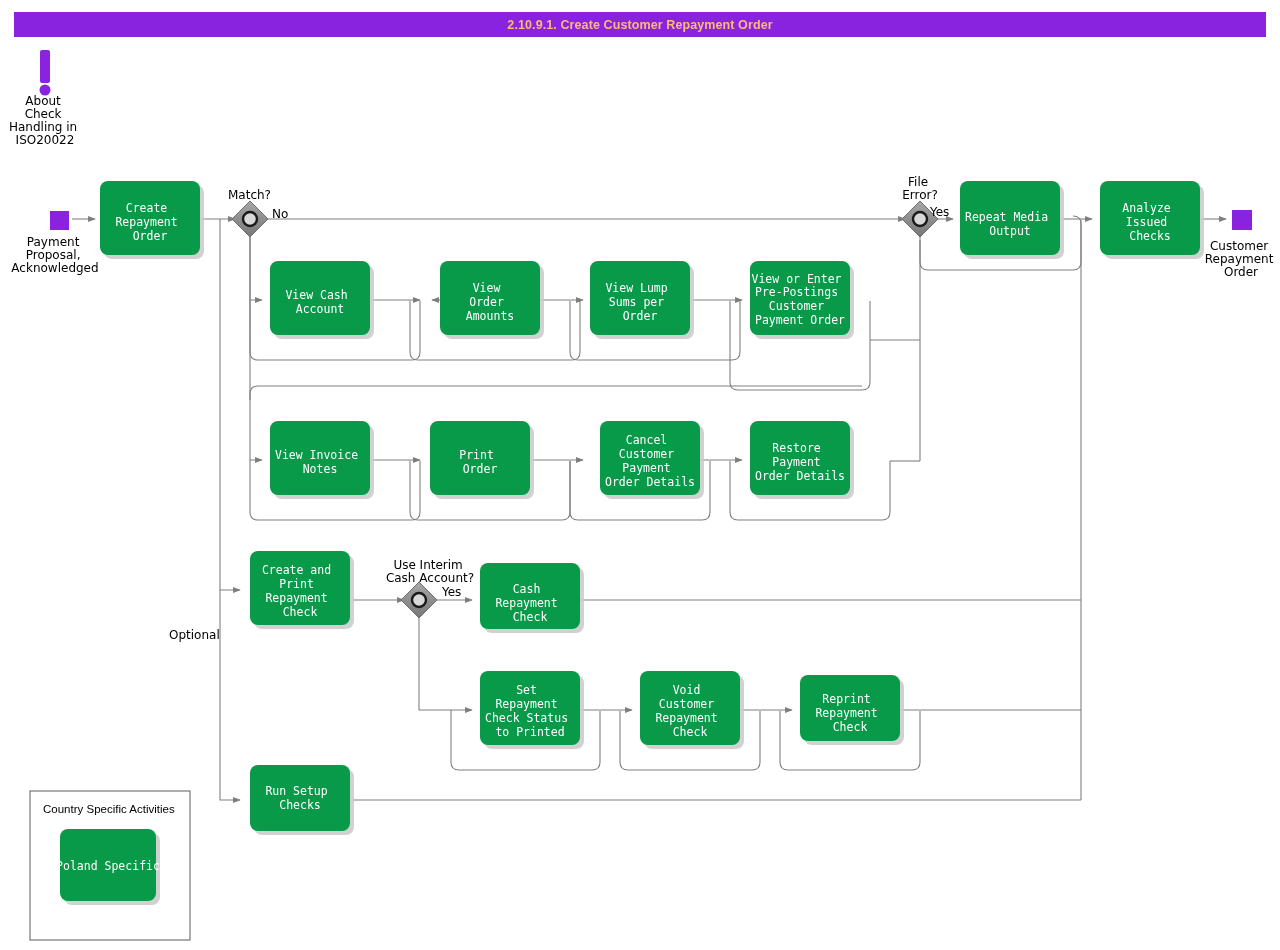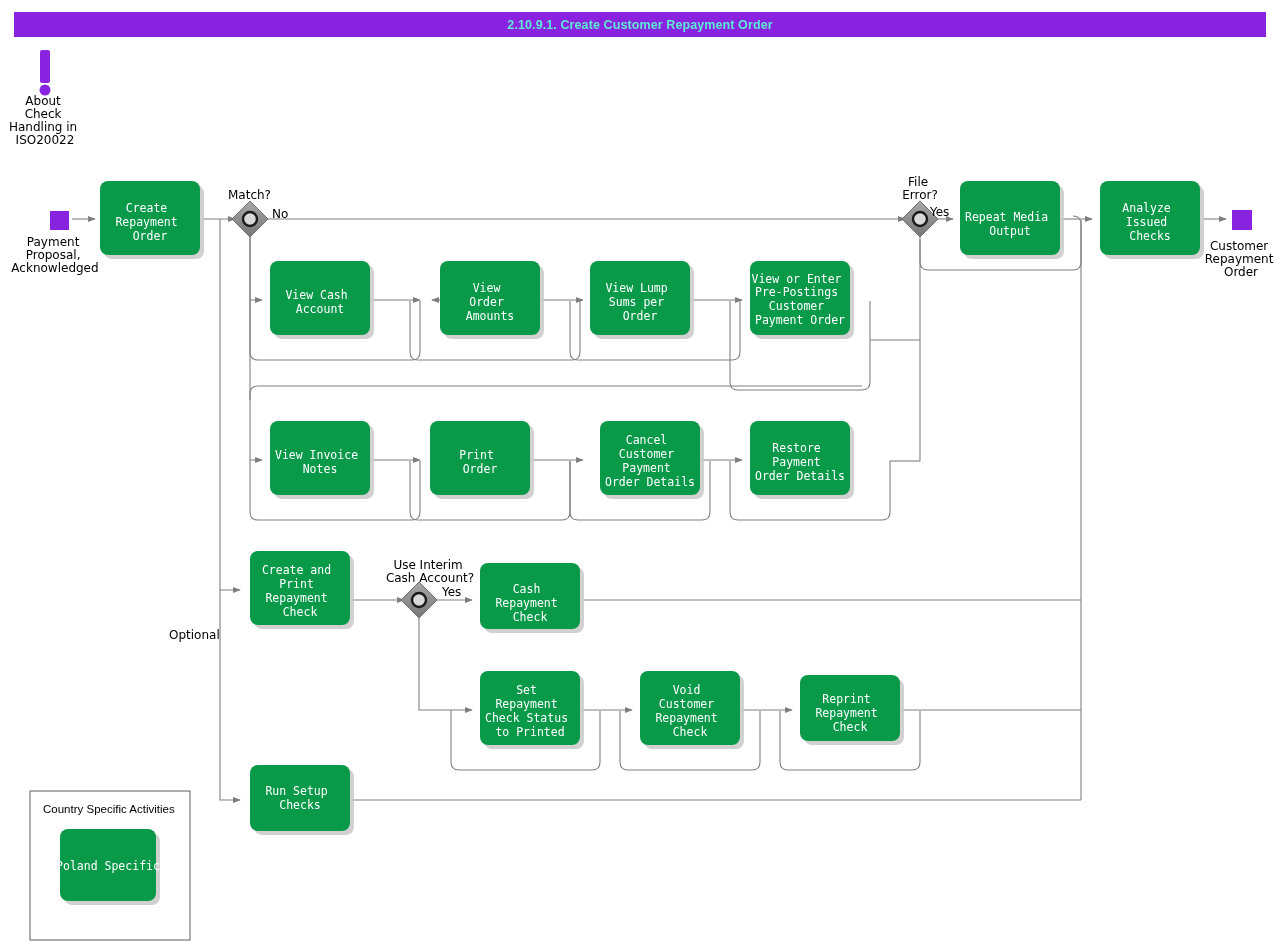--- a/index.html
+++ b/index.html
@@ -14,21 +14,21 @@
     position: relative;
     overflow: hidden;
   }
   #titlebar {
     position: absolute;
     left: 14px;
     top: 12px;
     width: 1252px;
     height: 25px;
     background: #8a23e0;
-    color: #5eead4;
+    color: #fdba74;
     font-family: "Liberation Sans", sans-serif;
     font-weight: bold;
     font-size: 12.5px;
     display: flex;
     align-items: center;
     justify-content: center;
     letter-spacing: 0.1px;
   }
   #canvas {
     position: absolute;

